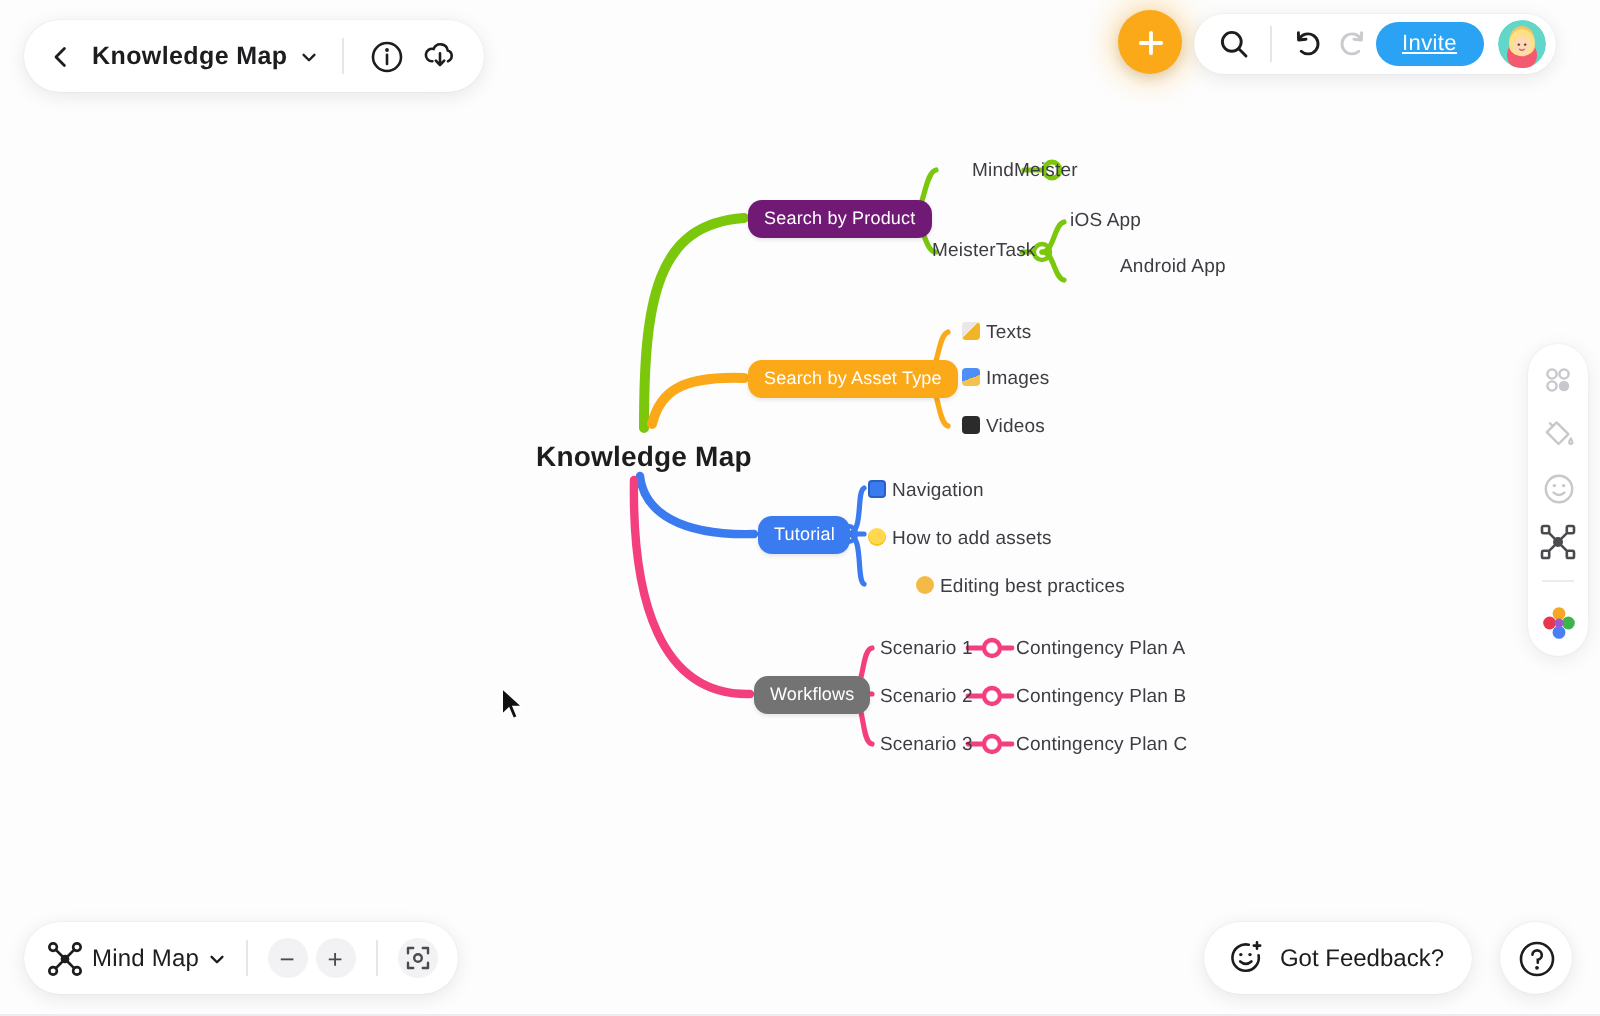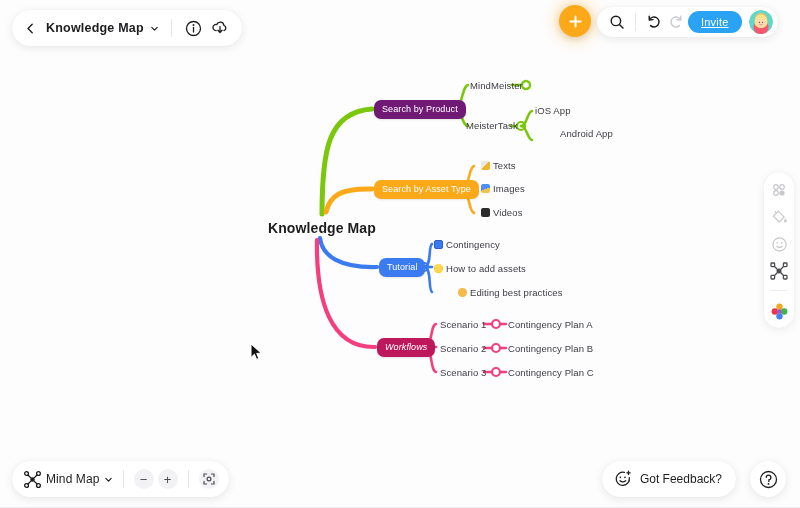--- a/index.html
+++ b/index.html
@@ -200,21 +200,21 @@
       <path d="M484 372 L 491 372" stroke="#f43f7e" stroke-width="2.4" stroke-linecap="round"></path>
       <circle cx="496" cy="372" r="4" fill="#ffffff" stroke="#f43f7e" stroke-width="2.2"></circle>
       <path d="M501 372 L 506 372" stroke="#f43f7e" stroke-width="2.4" stroke-linecap="round"></path>
     </svg>
 
     <div id="root-label">Knowledge Map</div>
 
     <div class="node-pill" style="left:374px; top:100px; background:#701a75;">
       <span>Search by Product</span>
     </div>
-    <div class="leaf-label" style="left:470px; top:81px;">
+    <div class="leaf-label" style="left:486px; top:81px;">
       <span>MindMeister</span>
     </div>
     <div class="leaf-label" style="left:466px; top:121px;">
       <span>MeisterTask</span>
     </div>
     <div class="leaf-label" style="left:535px; top:106px;">
       <span>iOS App</span>
     </div>
     <div class="leaf-label" style="left:560px; top:129px;">
       <span>Android App</span>
@@ -230,30 +230,30 @@
       <span class="mini-ico ico-images"></span><span>Images</span>
     </div>
     <div class="leaf-label" style="left:481px; top:208px;">
       <span class="mini-ico ico-videos"></span><span>Videos</span>
     </div>
 
     <div class="node-pill" style="left:379px; top:258px; background:#3b7bf0;justify-content:flex-end;">
       <span>Tutorial</span>
     </div>
     <div class="leaf-label" style="left:434px; top:240px;">
-      <span class="mini-ico ico-nav"></span><span>Contingency</span>
+      <span class="mini-ico ico-nav"></span><span>Navigation</span>
     </div>
     <div class="leaf-label" style="left:434px; top:264px;">
       <span class="mini-ico ico-star"></span><span>How to add assets</span>
     </div>
     <div class="leaf-label" style="left:434px; top:288px;padding-left:24px;">
       <span class="mini-ico ico-smiley"></span><span>Editing best practices</span>
     </div>
 
-    <div class="node-pill" style="left:377px; top:338px; background:#be185d;font-style:italic;">
+    <div class="node-pill" style="left:377px; top:338px; background:#737373;">
       <span>Workflows</span>
     </div>
     <div class="leaf-label" style="left:440px; top:320px;">
       <span>Scenario 1</span>
     </div>
     <div class="leaf-label" style="left:440px; top:344px;">
       <span>Scenario 2</span>
     </div>
     <div class="leaf-label" style="left:440px; top:368px;">
       <span>Scenario 3</span>

